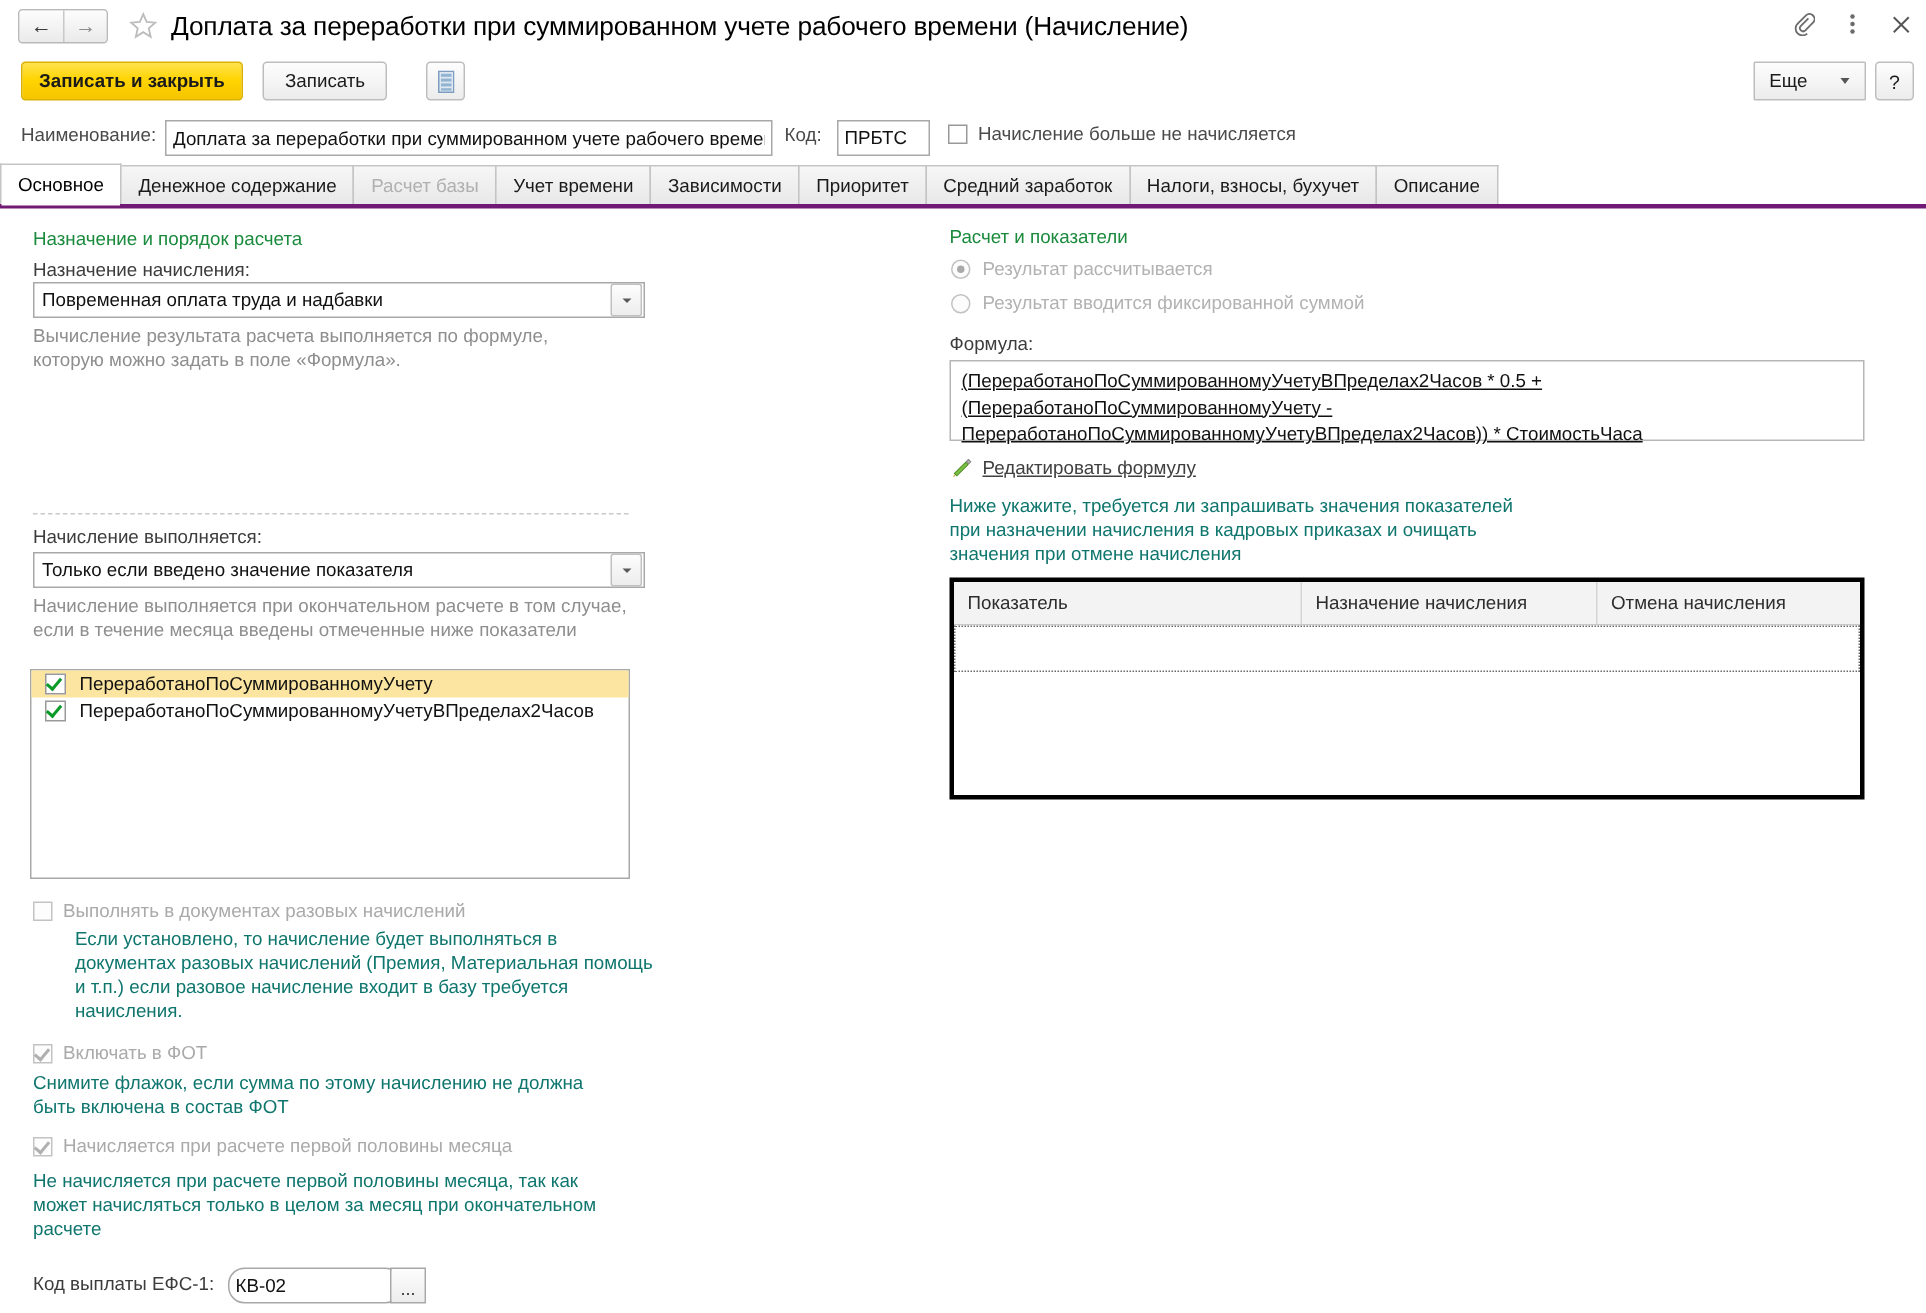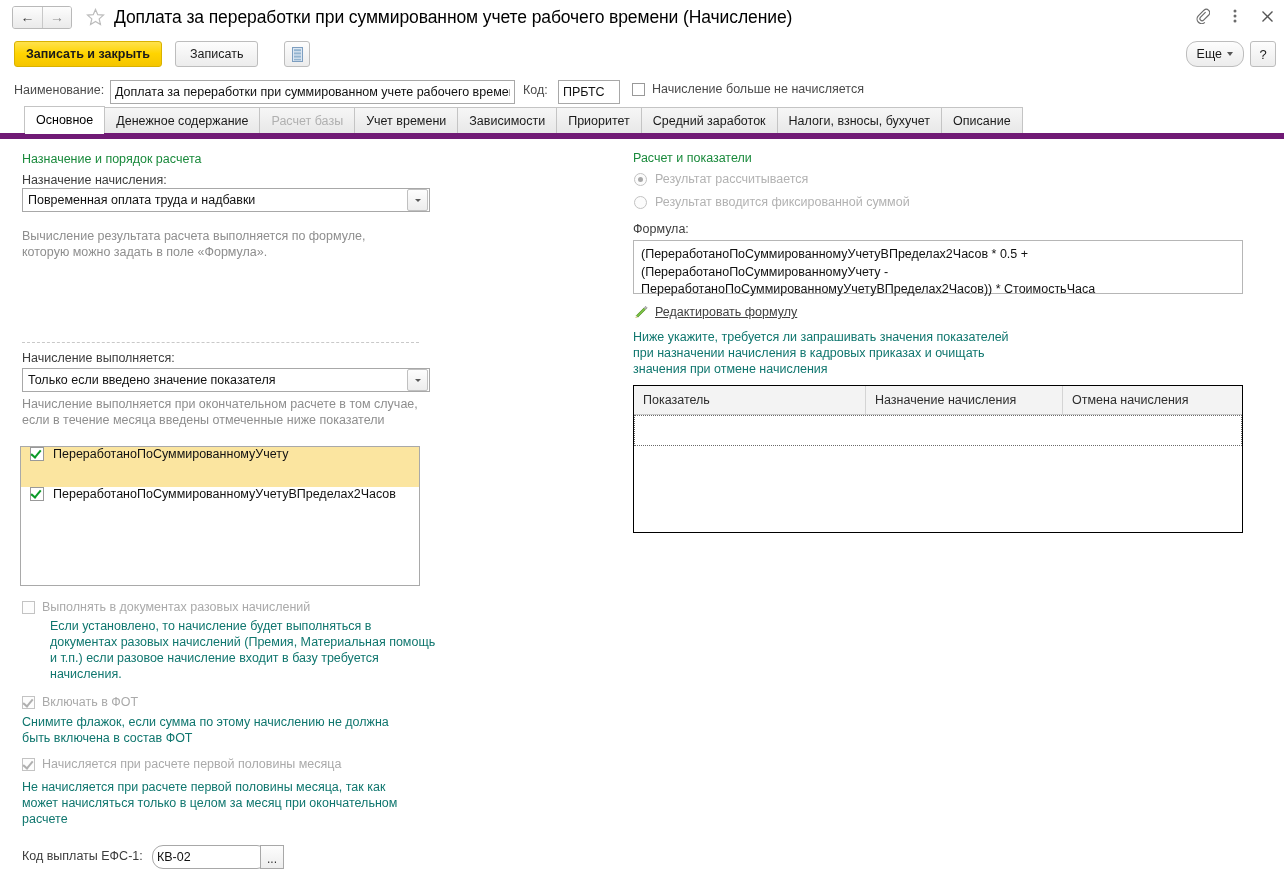--- a/index.html
+++ b/index.html
@@ -79,23 +79,23 @@
     position: absolute; left: 284px; top: 3px;
     width: 26px; height: 26px;
     background: linear-gradient(to bottom,#fdfdfd,#ececec);
     border: 1px solid #bdbdbd; border-radius: 3px;
     cursor: pointer; display:flex; align-items:center; justify-content:center;
   }
   .btn-more {
     position: absolute; right: 40px; top: 3px;
     height: 26px; padding: 0 10px;
     background: linear-gradient(to bottom,#fdfdfd,#ececec);
-    border: 1px solid #bdbdbd; border-radius: 11px;
+    border: 1px solid #bdbdbd; border-radius: 1px;
     font-size: 12.5px; cursor: pointer;
-    display:flex; align-items:center; gap:5px;
+    display:flex; align-items:center; gap:22px;
   }
   .btn-help {
     position: absolute; right: 8px; top: 3px;
     width: 26px; height: 26px;
     background: linear-gradient(to bottom,#fdfdfd,#ececec);
     border: 1px solid #bdbdbd; border-radius: 3px;
     font-size: 13px; cursor: pointer;
     display:flex; align-items:center; justify-content:center;
   }
   .caret-dn {
@@ -127,22 +127,22 @@
     width: 4px; height: 8px; border-right: 2.2px solid #0a9a27;
     border-bottom: 2.2px solid #0a9a27; transform: rotate(40deg);
   }
   .cb-box.dis.checked::after { border-color: #b0b0b0; }
   .cb-lbl { color: #4a4a4a; font-size: 12.5px; }
   .cb-lbl.dis { color: #aaaaaa; }
 
   
   .tabstrip {
     position: absolute; left: 0; top: 112px; width: 1284px; height: 27px;
-    border-bottom: 6px solid #701a75;
-    display: flex; align-items: flex-end; padding-left: 24px;
+    border-bottom: 3px solid #701a75;
+    display: flex; align-items: flex-end; padding-left: 0;
   }
   .tab {
     height: 26px; padding: 0 11px;
     display: flex; align-items: center;
     font-size: 12.5px; color: #1a1a1a;
     background: linear-gradient(to bottom,#f6f6f6,#e8e8e8);
     border: 1px solid #c4c4c4; border-bottom: none;
     margin-right: -1px; cursor: pointer;
     position: relative;
   }
@@ -177,21 +177,21 @@
     display: flex; align-items: center; justify-content: center;
     cursor: pointer; flex: none;
   }
   .caret-sm { width:0;height:0;border-left:3px solid transparent;border-right:3px solid transparent;border-top:3.5px solid #5a5a5a; }
 
   .dashsep { border-top: 1px dashed #c9c9c9; }
 
   .chklist {
     border: 1px solid #a9a9a9; background: #fff;
   }
-  .chkrow { display: flex; align-items: flex-start; gap: 9px; height: 40px; padding-left: 9px; }
+  .chkrow { display: flex; align-items: center; gap: 9px; height: 18px; padding-left: 9px; }
   .chkrow.sel { background: #fbe5a0; }
   .chkrow .cb-box { width: 14px; height: 14px; }
   .chkrow span { font-size: 12.5px; color: #111; white-space: nowrap; }
 
   .ellbtn {
     width: 24px; height: 24px; margin-left: -1px;
     border: 1px solid #a8a8a8; background: linear-gradient(to bottom,#fdfdfd,#ededed);
     font-size: 12px; color: #333; cursor: pointer;
     display: flex; align-items: flex-end; justify-content: center; padding-bottom: 2px;
   }
@@ -203,29 +203,29 @@
     border: 1px solid #c2c2c2; background: #fcfcfc; position: relative; flex: none;
   }
   .rad.on::after {
     content:""; position:absolute; left:3px; top:3px; width:5px; height:5px;
     border-radius:50%; background:#a9a9a9;
   }
   .rad-lbl { color: #b2b2b2; font-size: 12.5px; }
 
   .formula-box {
     border: 1px solid #b6b6b6; background: #fff;
-    padding: 5px 7px; line-height: 17.5px; font-size: 12.5px; color: #111;
+    padding: 5px 7px; line-height: 17.5px; font-size: 12.5px; color: #111; text-decoration: underline;
   }
   .formula-box div { white-space: nowrap; }
 
   .link { color: #404040; text-decoration: underline; cursor: pointer; font-size: 12.5px; }
   .linkrow { display:flex; align-items:center; gap: 7px; }
 
   
-  .gtbl { border: 1px solid #000000; background: #fff; }
+  .gtbl { border: 3px solid #000000; background: #fff; }
   .gthead { display: flex; height: 29px; background: #f3f3f3; border-bottom: 1px solid #c8c8c8; }
   .gth {
     display: flex; align-items: center; padding-left: 9px;
     font-size: 12.5px; color: #2d2d2d; border-right: 1px solid #d4d4d4;
   }
   .gth:last-child { border-right: none; }
   .gtrow-sel { height: 31px; border: 1px dotted #6a6a6a; margin: 0; background: #fff; }
   .gtbody { background: #fff; }
 </style>
 </head>
@@ -314,21 +314,21 @@
 
     <div style="position:absolute;left:22px;top:27px;" class="fld-lbl">Назначение начисления:</div>
 
     <div class="combo" style="position:absolute;left:22px;top:42px;width:408px;">
       <div class="cval">Повременная оплата труда и надбавки</div>
       <div class="cbtn">
           <span class="caret-sm"></span>
         </div>
     </div>
 
-    <div class="hint" style="position:absolute;left:22px;top:70px;width:420px;margin-top:12px;">
+    <div class="hint" style="position:absolute;left:22px;top:70px;width:420px;">
       <div>Вычисление результата расчета выполняется по формуле,</div>
       <div>которую можно задать в поле «Формула».</div>
     </div>
 
     <div class="dashsep" style="position:absolute;left:22px;top:196px;width:397px;"></div>
 
     <div style="position:absolute;left:22px;top:205px;" class="fld-lbl">Начисление выполняется:</div>
 
     <div class="combo" style="position:absolute;left:22px;top:222px;width:408px;">
       <div class="cval">Только если введено значение показателя</div>

